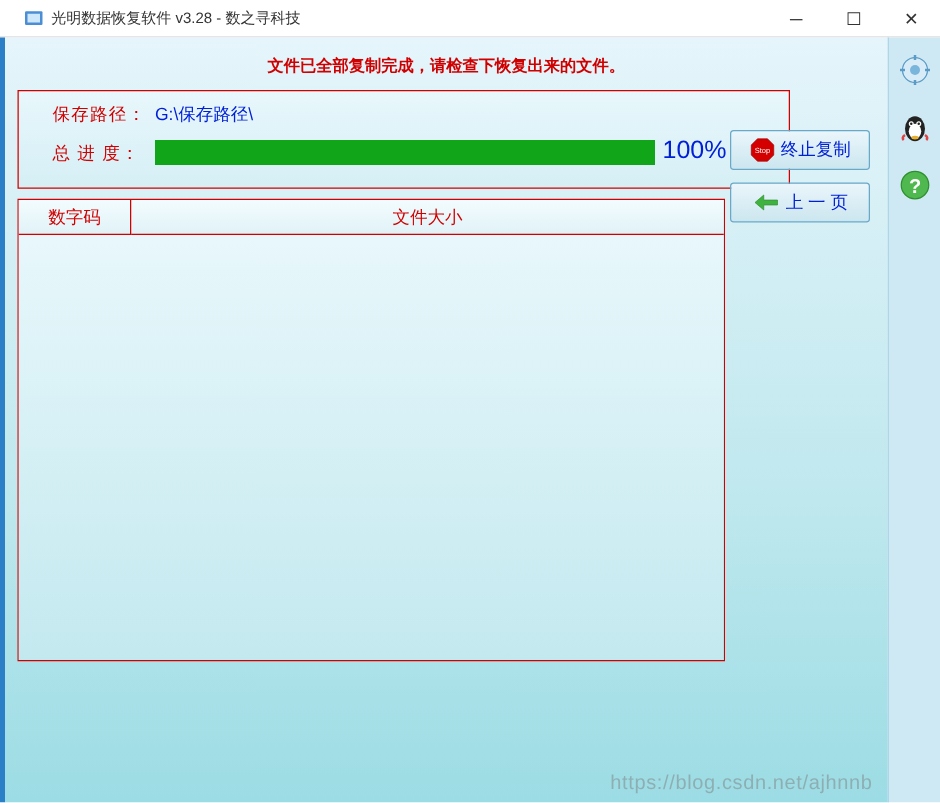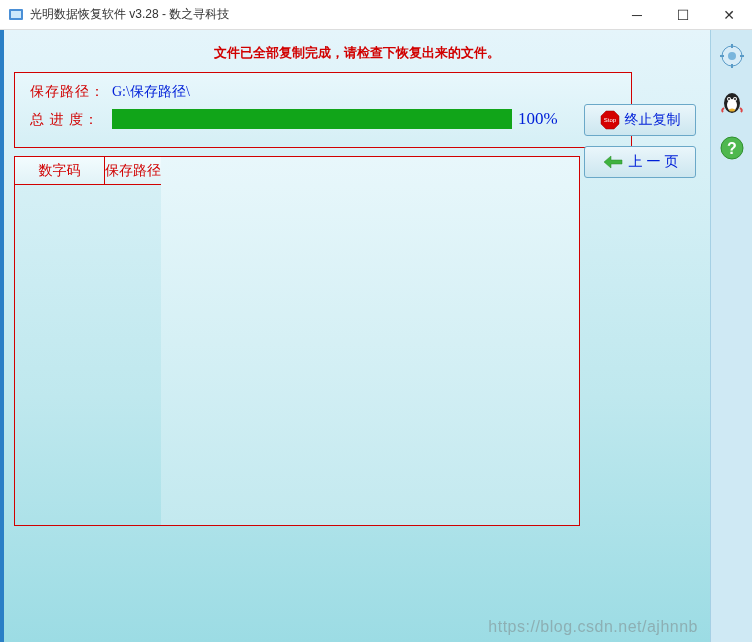--- a/index.html
+++ b/index.html
@@ -10,21 +10,21 @@
       width: 752px;
       height: 642px;
       overflow: hidden;
     }
     .titlebar {
       height: 30px;
       background: #fff;
       border-bottom: 1px solid #ddd;
       display: flex;
       align-items: center;
-      padding-left: 8px;
+      padding-left: 19px;
     }
     .titlebar-icon {
       width: 16px; height: 16px;
       margin-right: 6px;
       display: inline-block;
     }
     .titlebar-icon svg { width: 16px; height: 16px; }
     .titlebar-text { color: #333; font-size: 12px; }
     .titlebar-controls {
       margin-left: auto;
@@ -68,42 +68,41 @@
     .status-msg {
       text-align: center;
       color: #d10000;
       font-size: 13px;
       font-weight: bold;
       padding: 4px 0 10px 0;
     }
     .info-panel {
       border: 1px solid #d10000;
       background: linear-gradient(180deg, #e8f7fc 0%, #d5eff5 100%);
-      padding: 10px 15px;
+      padding: 10px 27px;
       margin-right: 68px;
       position: relative;
-      font-family: Liberation Serif, serif;
     }
     .info-row {
       display: flex;
       align-items: center;
       margin-bottom: 8px;
       font-size: 14px;
     }
     .info-label { color: #d10000; width: 82px; letter-spacing: 1px; }
     .info-value { color: #0020d8; }
     .progress-row { display: flex; align-items: flex-end; }
     .progress-bar {
       flex: 1;
       height: 20px;
       background: #11a519;
       margin-right: 6px;
       max-width: 400px;
     }
-    .progress-pct { color: #0020d8; font-size: 17px; }
+    .progress-pct { color: #0020d8; font-size: 20px; }
     .action-buttons {
       position: absolute;
       right: 14px;
       top: 74px;
       width: 112px;
       display: flex;
       flex-direction: column;
       gap: 10px;
     }
     .action-btn {
@@ -126,21 +125,21 @@
       width: 22px; height: 16px;
       display: inline-flex; align-items:center; justify-content:center;
     }
     .table-wrap {
       margin-top: 8px;
       margin-right: 120px;
       border: 1px solid #d10000;
       background: transparent;
       height: 370px;
       display: flex;
-      flex-direction: row;
+      flex-direction: column;
     }
     .table-header {
       display: flex;
       height: 28px;
       background: linear-gradient(180deg, #f3fcfe 0%, #e0f2f7 100%);
     }
     .th {
       border-right: 1px solid #d10000;
       border-bottom: 1px solid #d10000;
       display: flex;
@@ -217,21 +216,21 @@
               <path d="M 9 2 L 2 8 L 9 14 L 9 10 L 20 10 L 20 6 L 9 6 Z" fill="#3fb23f" stroke="#2a8a2a" stroke-width="0.5"></path>
             </svg>
         </span>
         <span>上 一 页</span>
       </div>
     </div>
 
     <div class="table-wrap">
       <div class="table-header">
         <div class="th th1">数字码</div>
-        <div class="th th3">保存路径</div>
+        <div class="th th3">文件大小</div>
       </div>
       <div class="table-body"></div>
     </div>
 
     <div class="watermark">https://blog.csdn.net/ajhnnb</div>
   </div>
 
   <div class="right-panel">
     <div class="side-icon">
       <svg viewBox="0 0 28 28">

